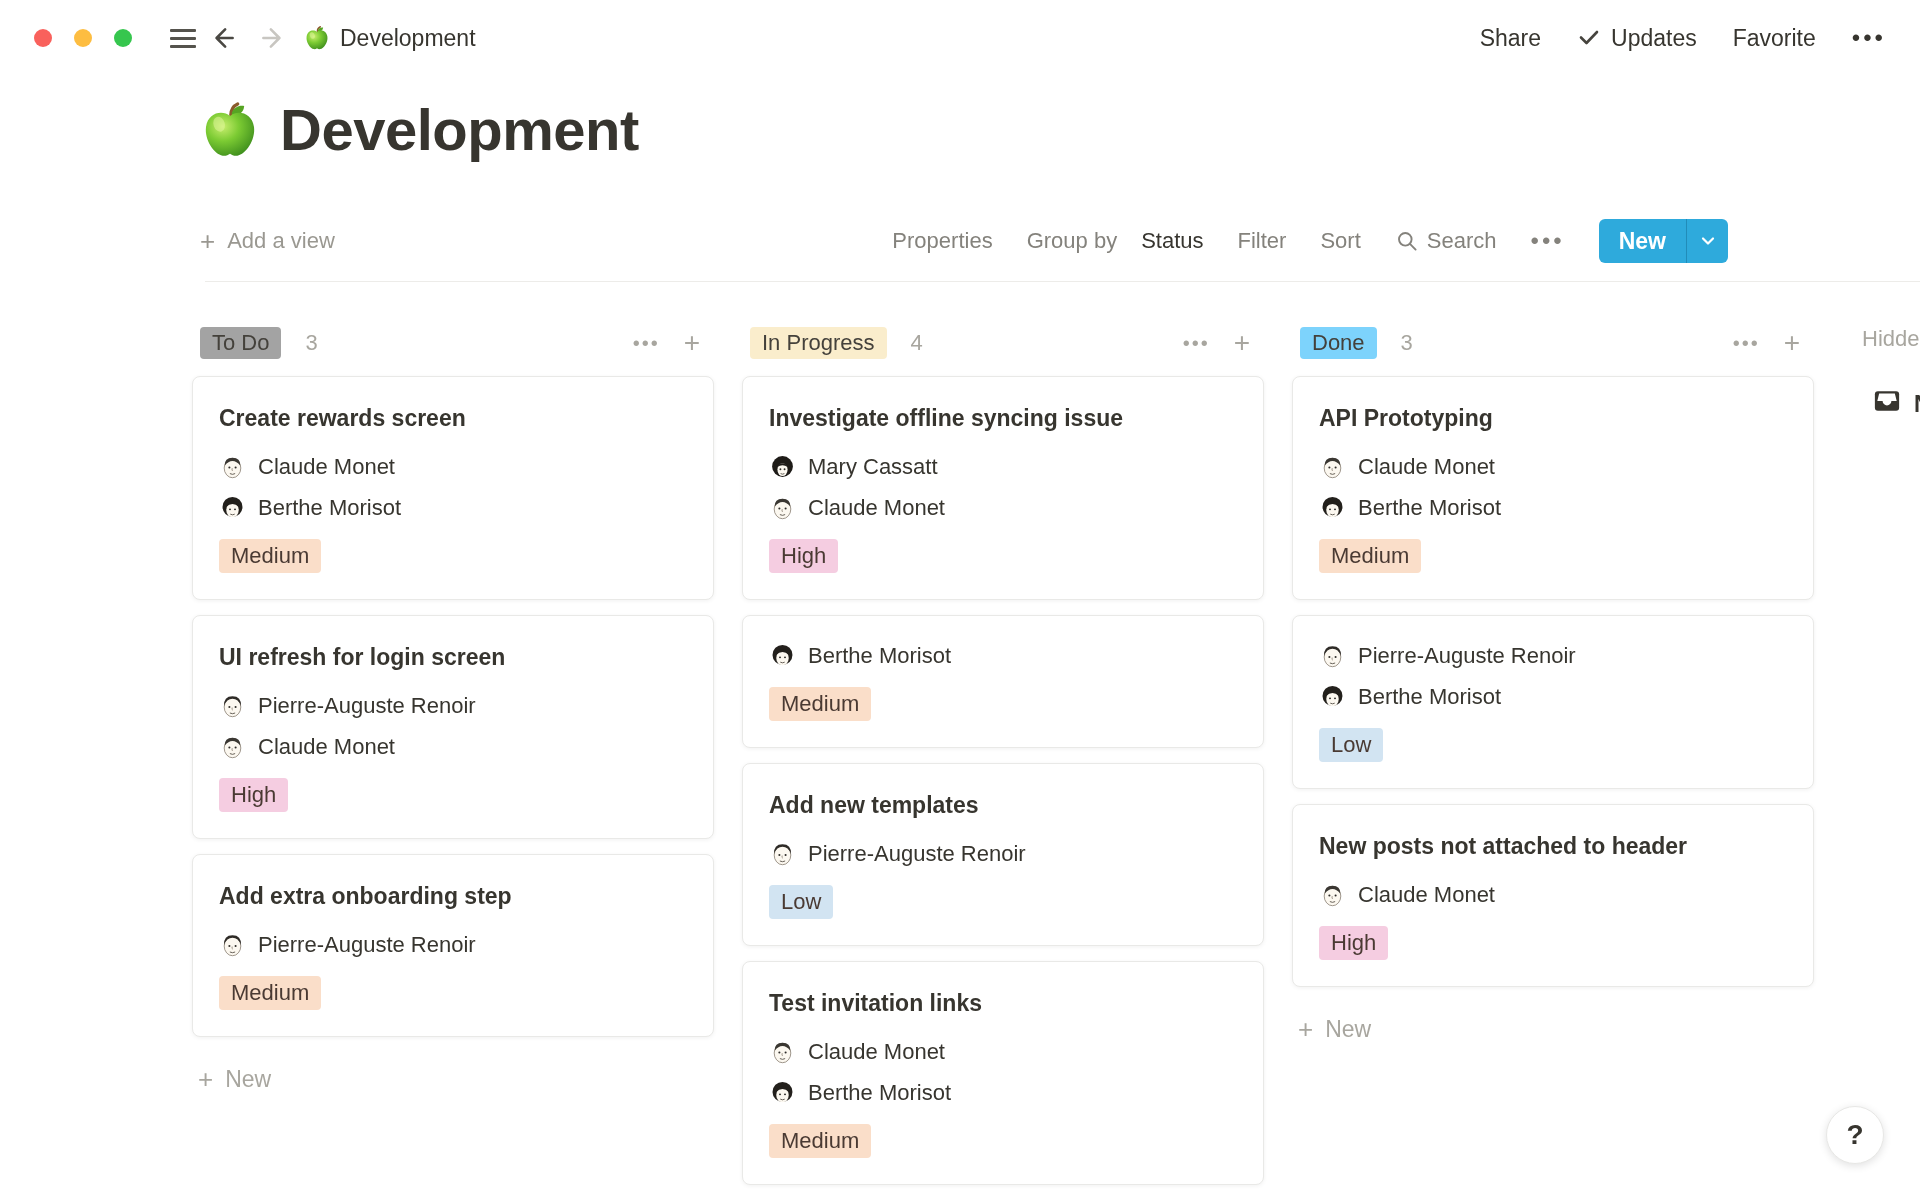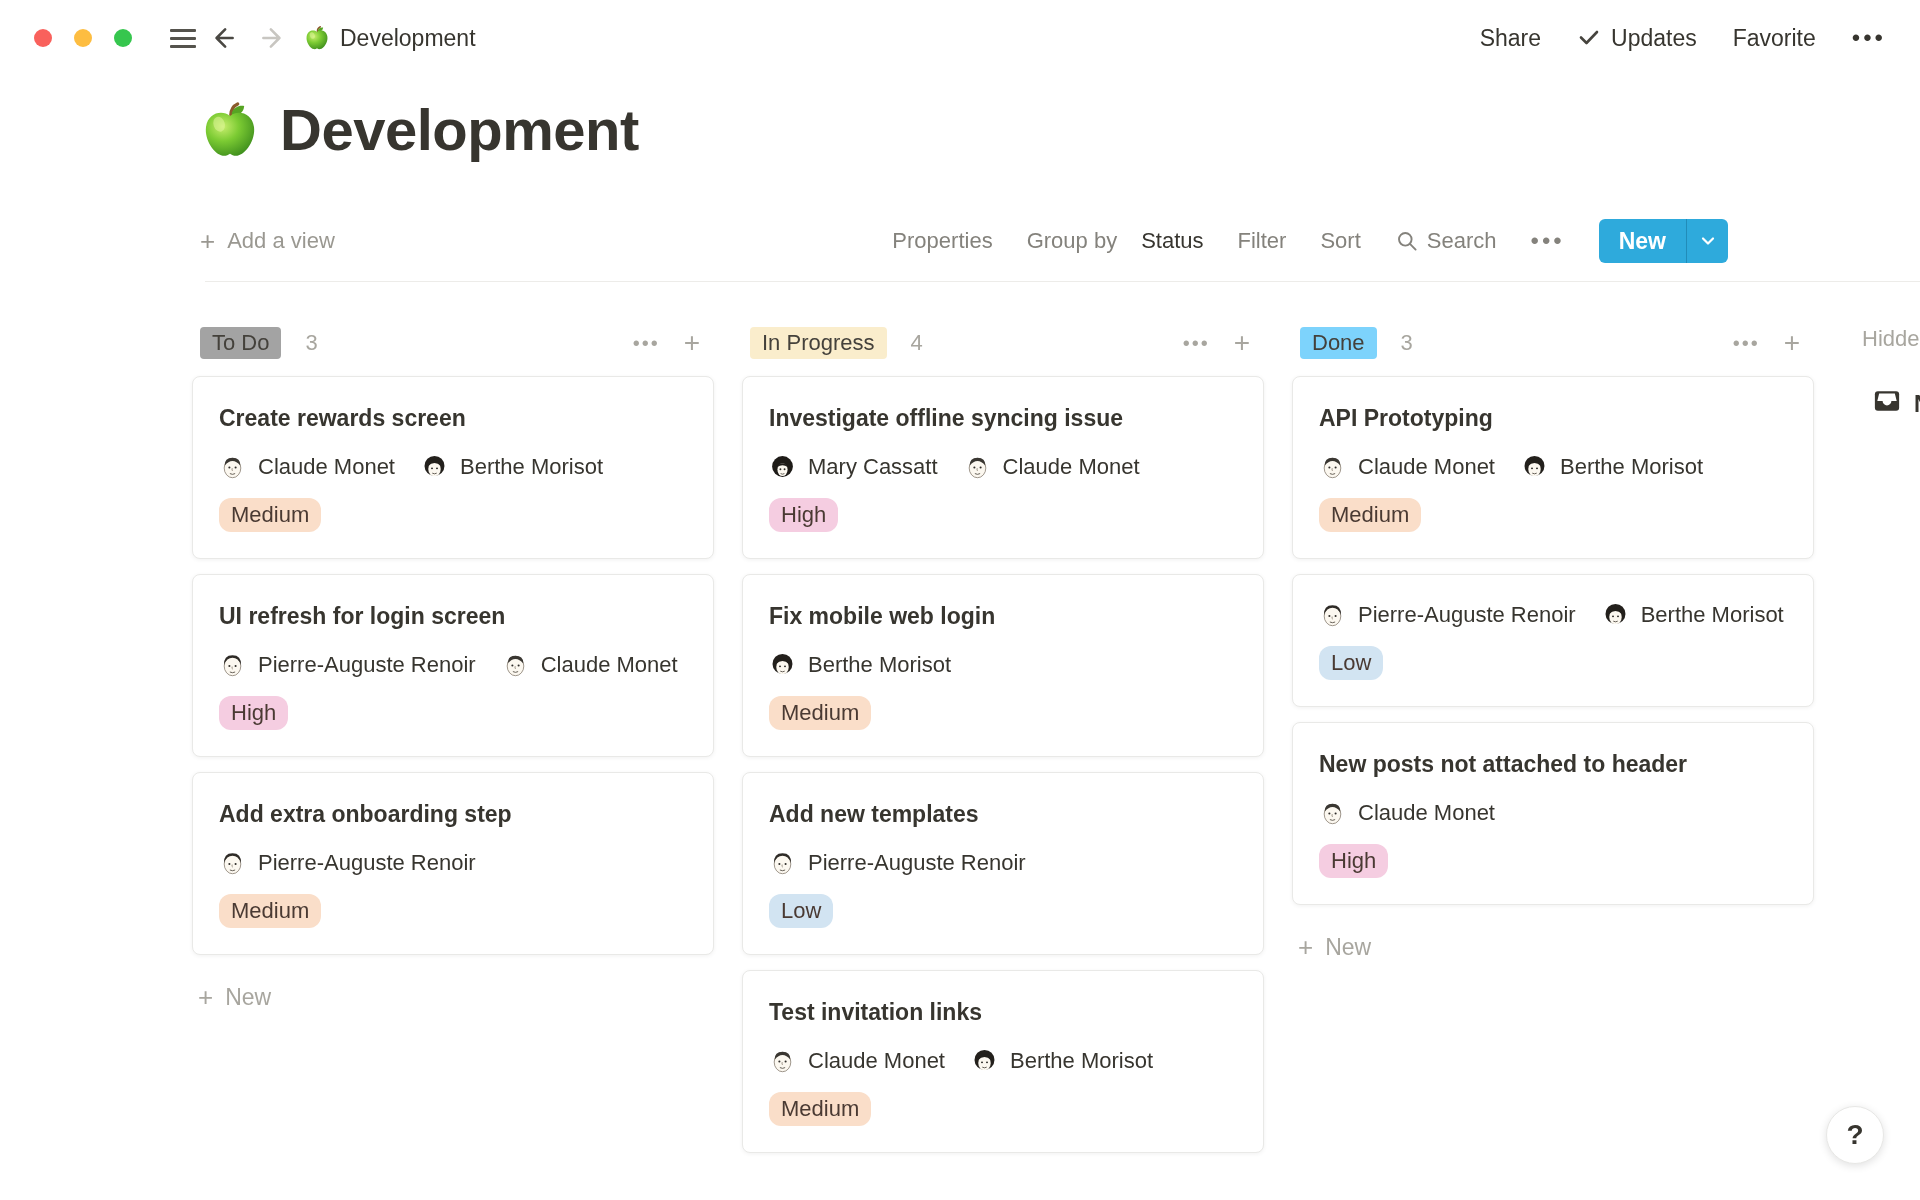--- a/index.html
+++ b/index.html
@@ -45,24 +45,24 @@
   .col-head { display:flex; align-items:center; height:34px; padding:0 14px 0 8px; margin-bottom:16px; }
   .col-badge { padding:3px 12px; border-radius:4px; font-size:22px; color:#44413B; cursor:pointer; }
   .col-count { color:#A8A69F; font-size:22px; margin-left:24px; }
   .col-actions { margin-left:auto; display:flex; align-items:center; gap:24px; color:#A8A69F; }
   .col-actions .dots { color:#A8A69F; font-size:20px; letter-spacing:2px; }
   .col-actions .plus { font-size:28px; font-weight:300; color:#A8A69F; cursor:pointer; }
 
   .card { background:#fff; border:1px solid #E9E9E7; border-radius:8px;
       box-shadow:0 1px 4px rgba(15,15,15,.06); padding:26px 26px 26px; margin-bottom:15px; cursor:pointer; }
   .card-title { font-size:23px; font-weight:600; line-height:30px; margin-bottom:20px; }
-  .assignees { display:flex; flex-wrap:wrap; column-gap:26px; row-gap:14px; }
+  .assignees { display:flex; flex-wrap:wrap; column-gap:26px; row-gap:14px;flex-direction:column; }
   .assignee { display:flex; align-items:center; gap:12px; font-size:22px; white-space:nowrap; }
   .avatar { width:27px; height:27px; flex:0 0 27px; }
-  .pbadge { display:inline-block; margin-top:18px; padding:4px 12px; border-radius:12px; font-size:22px; color:#4A3A33; }
+  .pbadge { display:inline-block; margin-top:18px; padding:4px 12px; border-radius:4px; font-size:22px; color:#4A3A33; }
   .newrow { display:flex; align-items:center; gap:12px; color:#A8A69F; font-size:23px; padding:12px 0 0 6px; cursor:pointer; }
   .newrow .plus { font-size:26px; }
 
   
   .hiddencol { width:522px; flex:0 0 522px; }
   .hiddencol .hlabel { color:#A8A69F; font-size:22px; padding-left:20px; white-space:nowrap; }
   .hiddenitem { display:flex; align-items:center; gap:12px; margin:34px 0 0 30px; font-size:23px; font-weight:600; white-space:nowrap; cursor:pointer; }
 
   
   .help-btn { position:fixed; right:36px; bottom:36px; width:58px; height:58px; border-radius:50%;
@@ -289,21 +289,20 @@
                   <path d="M12.7 14.6 q-0.7 2.4 0.6 2.7" stroke="#8A8074" stroke-width="0.8" fill="none"></path>
                   <path d="M10.8 20 q2.2 1.3 4.4 0" stroke="#5C574E" stroke-width="0.9" fill="none" stroke-linecap="round"></path>
                 </svg></span>
     <span>Claude Monet</span>
   </span>
 </div>
     <div><span class="pbadge" style="background: rgb(245, 205, 225);">High</span></div>
   </div>
 
   <div class="card">
-    <div class="card-title">Fix mobile web login</div>
     <div class="assignees">
   <span class="assignee">
     <span class="avatar"><svg width="27" height="27" viewBox="0 0 26 26">
                   <circle cx="13" cy="12.4" r="9.6" fill="#23201C"></circle>
                   <ellipse cx="13" cy="15.4" rx="6" ry="7" fill="#FCF8F0"></ellipse>
                   <path d="M6.8 12.4 Q8 7.2 13 7.2 Q18 7.2 19.2 12.4 Q16.2 9.6 13 9.6 Q9.8 9.6 6.8 12.4Z" fill="#23201C"></path>
                   <circle cx="10.6" cy="14.8" r="0.95" fill="#2e2c29"></circle>
                   <circle cx="15.4" cy="14.8" r="0.95" fill="#2e2c29"></circle>
                   <path d="M11.2 19.6 q1.8 1.1 3.6 0" stroke="#5C574E" stroke-width="0.9" fill="none" stroke-linecap="round"></path>
                 </svg></span>

